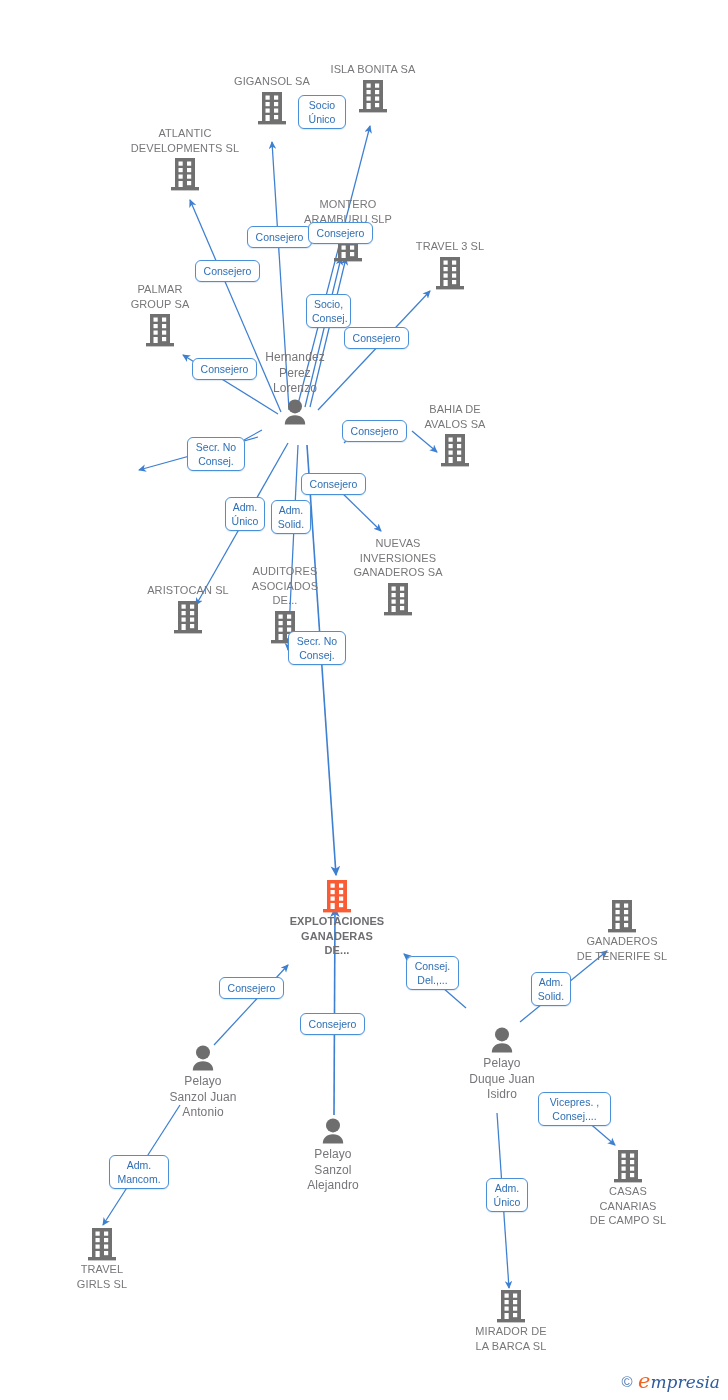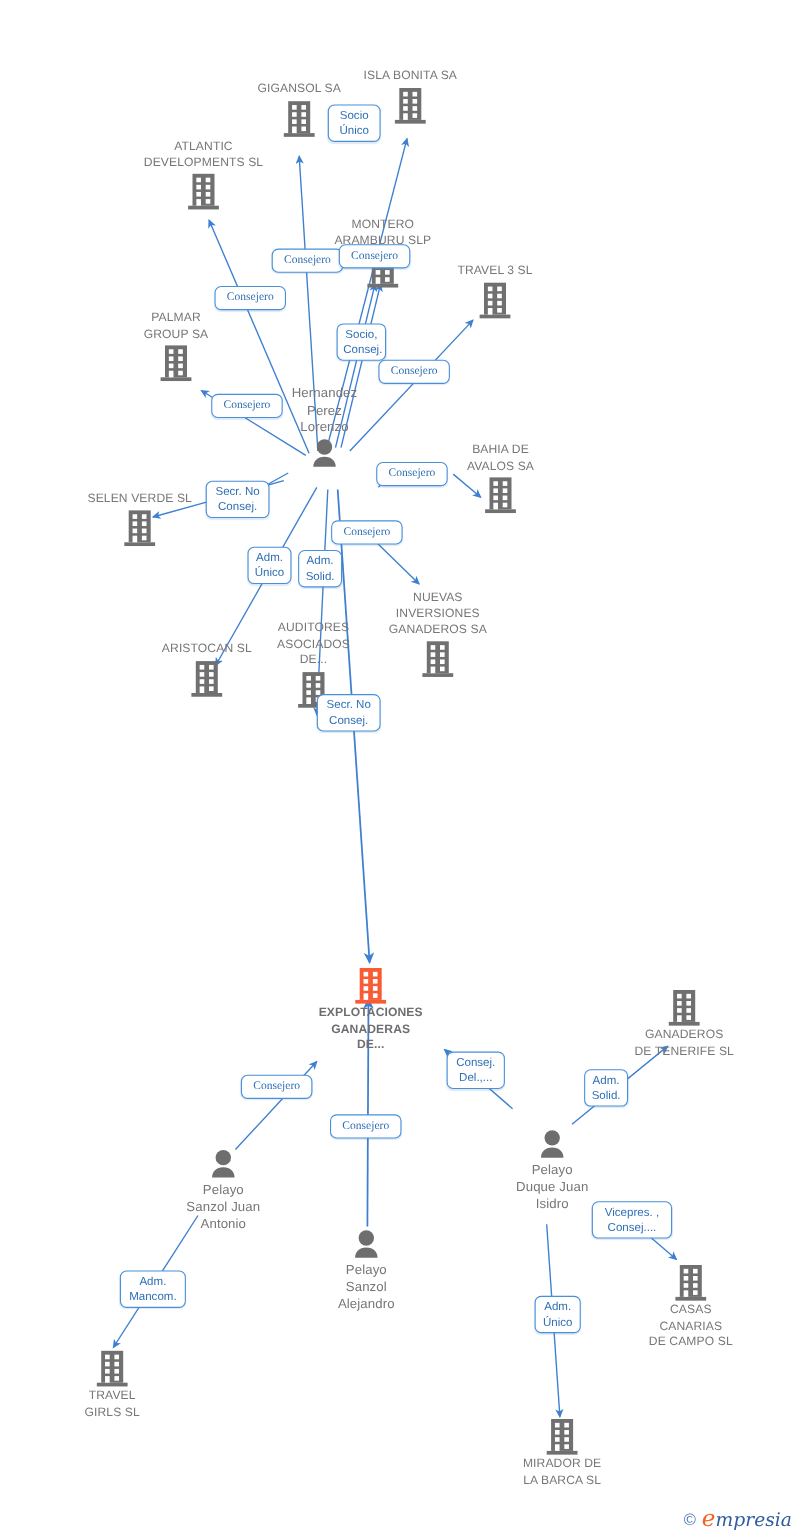--- a/index.html
+++ b/index.html
@@ -58,21 +58,21 @@
     border: 1px solid #4a90d9;
     border-radius: 6px;
     color: #2f6fb5;
     font-size: 10.5px;
     line-height: 14px;
     text-align: center;
     padding: 2px 5px;
     white-space: pre-line;
     box-shadow: 0 1px 1px rgba(80,130,190,.18);
   }
-  .chip.one-line { padding: 3px 6px; font-family: Liberation Serif, serif; }
+  .chip.one-line { padding: 3px 6px; }
 
   
   #watermark {
     position: absolute;
     right: 8px;
     bottom: 8px;
     font-size: 17px;
     line-height: 20px;
     color: #2f5c9e;
     font-family: "DejaVu Serif", serif;
@@ -296,41 +296,20 @@
 Perez
 Lorenzo</span>
     <span class="glyph">
       <svg width="34" height="30" viewBox="0 0 34 30">
           <circle cx="17" cy="8.4" r="7" fill="#6e6e6e"></circle>
           <path d="M17 17.2c-6.6 0-10.2 4-10.2 9.2h20.4c0-5.2-3.6-9.2-10.2-9.2z" fill="#6e6e6e"></path>
         </svg>
     </span>
   </div>
 
-  <div class="node company caption-above" style="left:127px; top:446px;">
-    <span class="caption">SELEN VERDE SL</span>
-    <span class="glyph">
-      <svg width="30" height="36" viewBox="0 0 30 36">
-          <g fill="#707070">
-            <rect x="5" y="2" width="20" height="29"></rect>
-            <rect x="1" y="31" width="28" height="3.4"></rect>
-          </g>
-          <g fill="#ffffff">
-            <rect x="8.5" y="5.5" width="4.2" height="4.2"></rect>
-            <rect x="17" y="5.5" width="4.2" height="4.2"></rect>
-            <rect x="8.5" y="12" width="4.2" height="4.2"></rect>
-            <rect x="17" y="12" width="4.2" height="4.2"></rect>
-            <rect x="8.5" y="18.5" width="4.2" height="4.2"></rect>
-            <rect x="17" y="18.5" width="4.2" height="4.2"></rect>
-            <rect x="8.5" y="25" width="4.2" height="6"></rect>
-            <rect x="17" y="25" width="4.2" height="4.2"></rect>
-          </g>
-        </svg>
-    </span>
-  </div>
 
   <div class="node company caption-above" style="left:398px; top:536px;">
     <span class="caption">NUEVAS
 INVERSIONES
 GANADEROS SA</span>
     <span class="glyph">
       <svg width="30" height="36" viewBox="0 0 30 36">
           <g fill="#707070">
             <rect x="5" y="2" width="20" height="29"></rect>
             <rect x="1" y="31" width="28" height="3.4"></rect>

